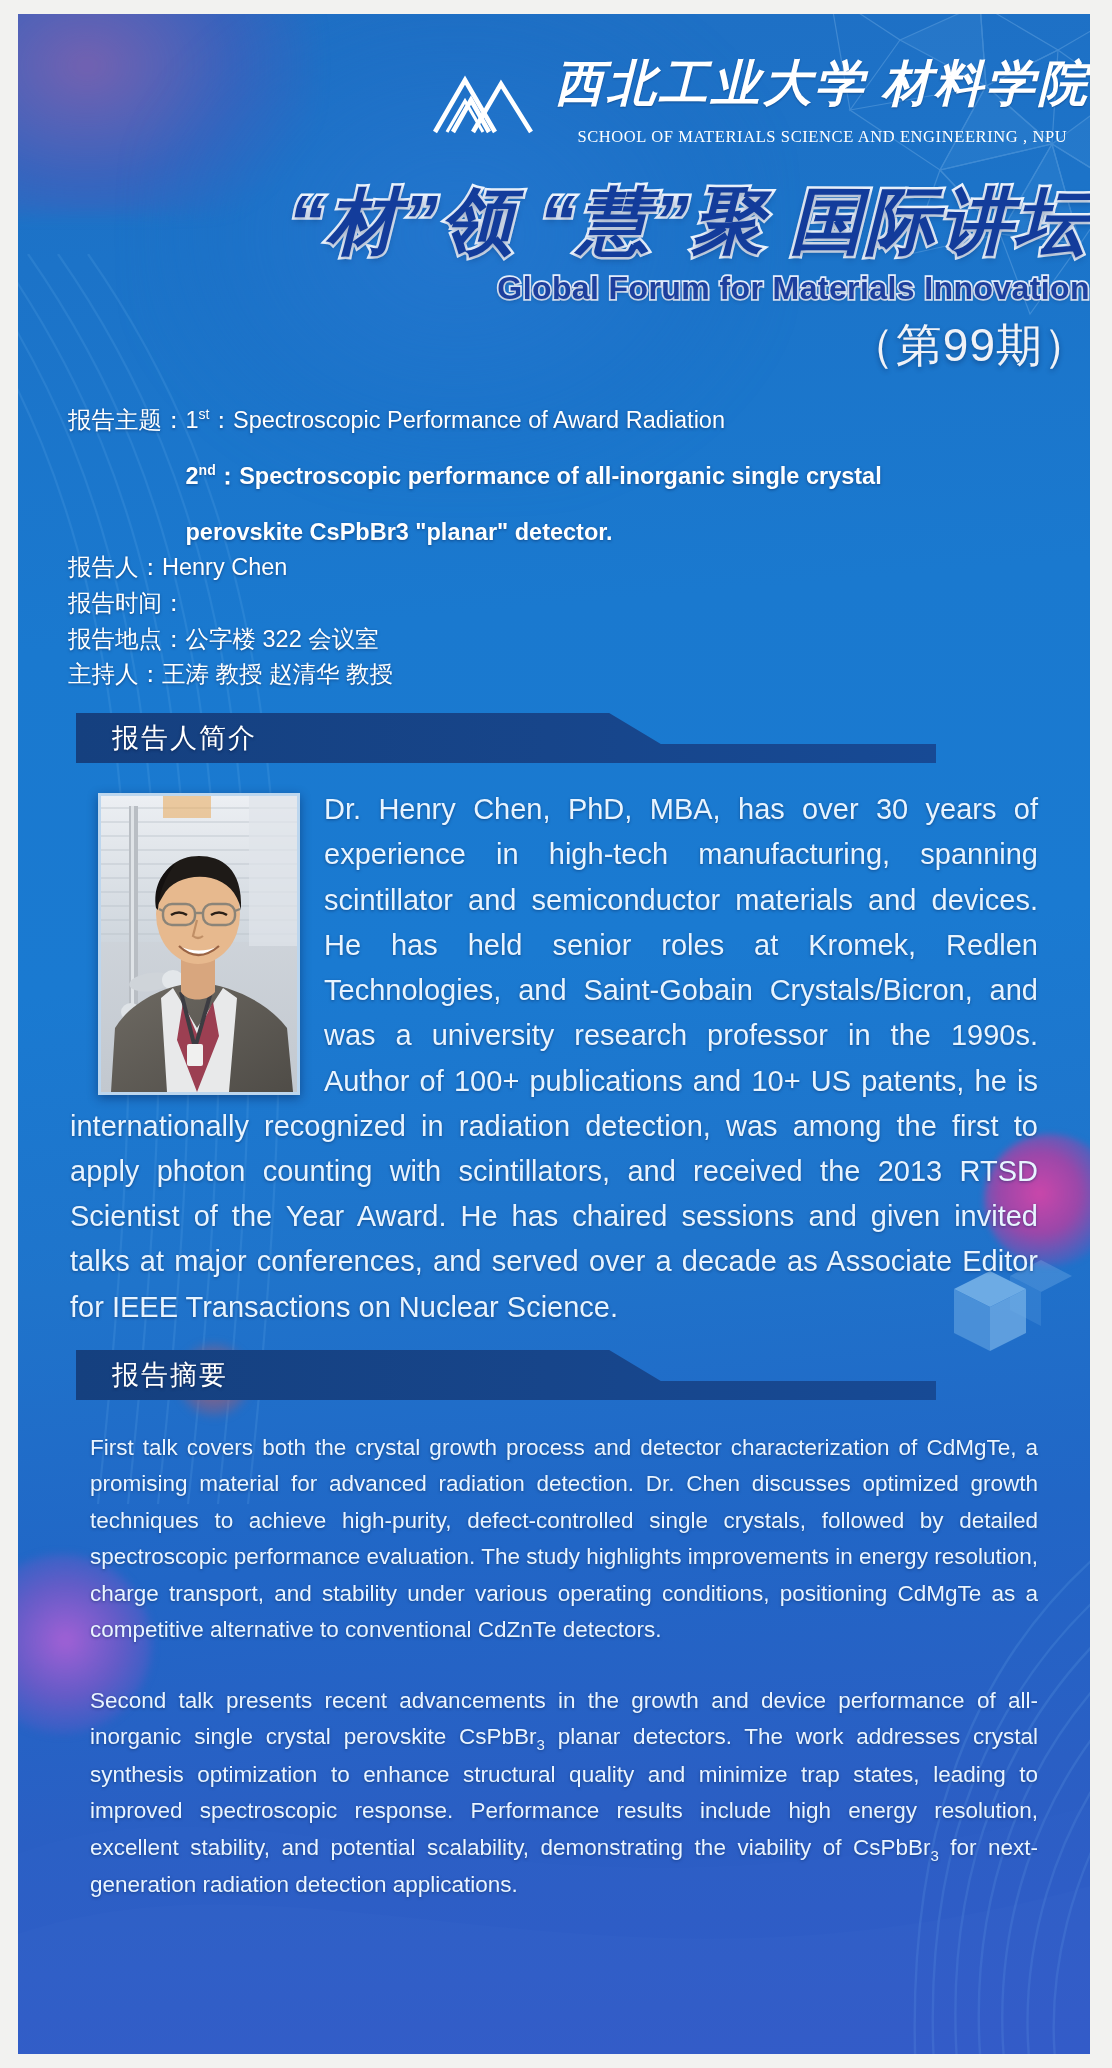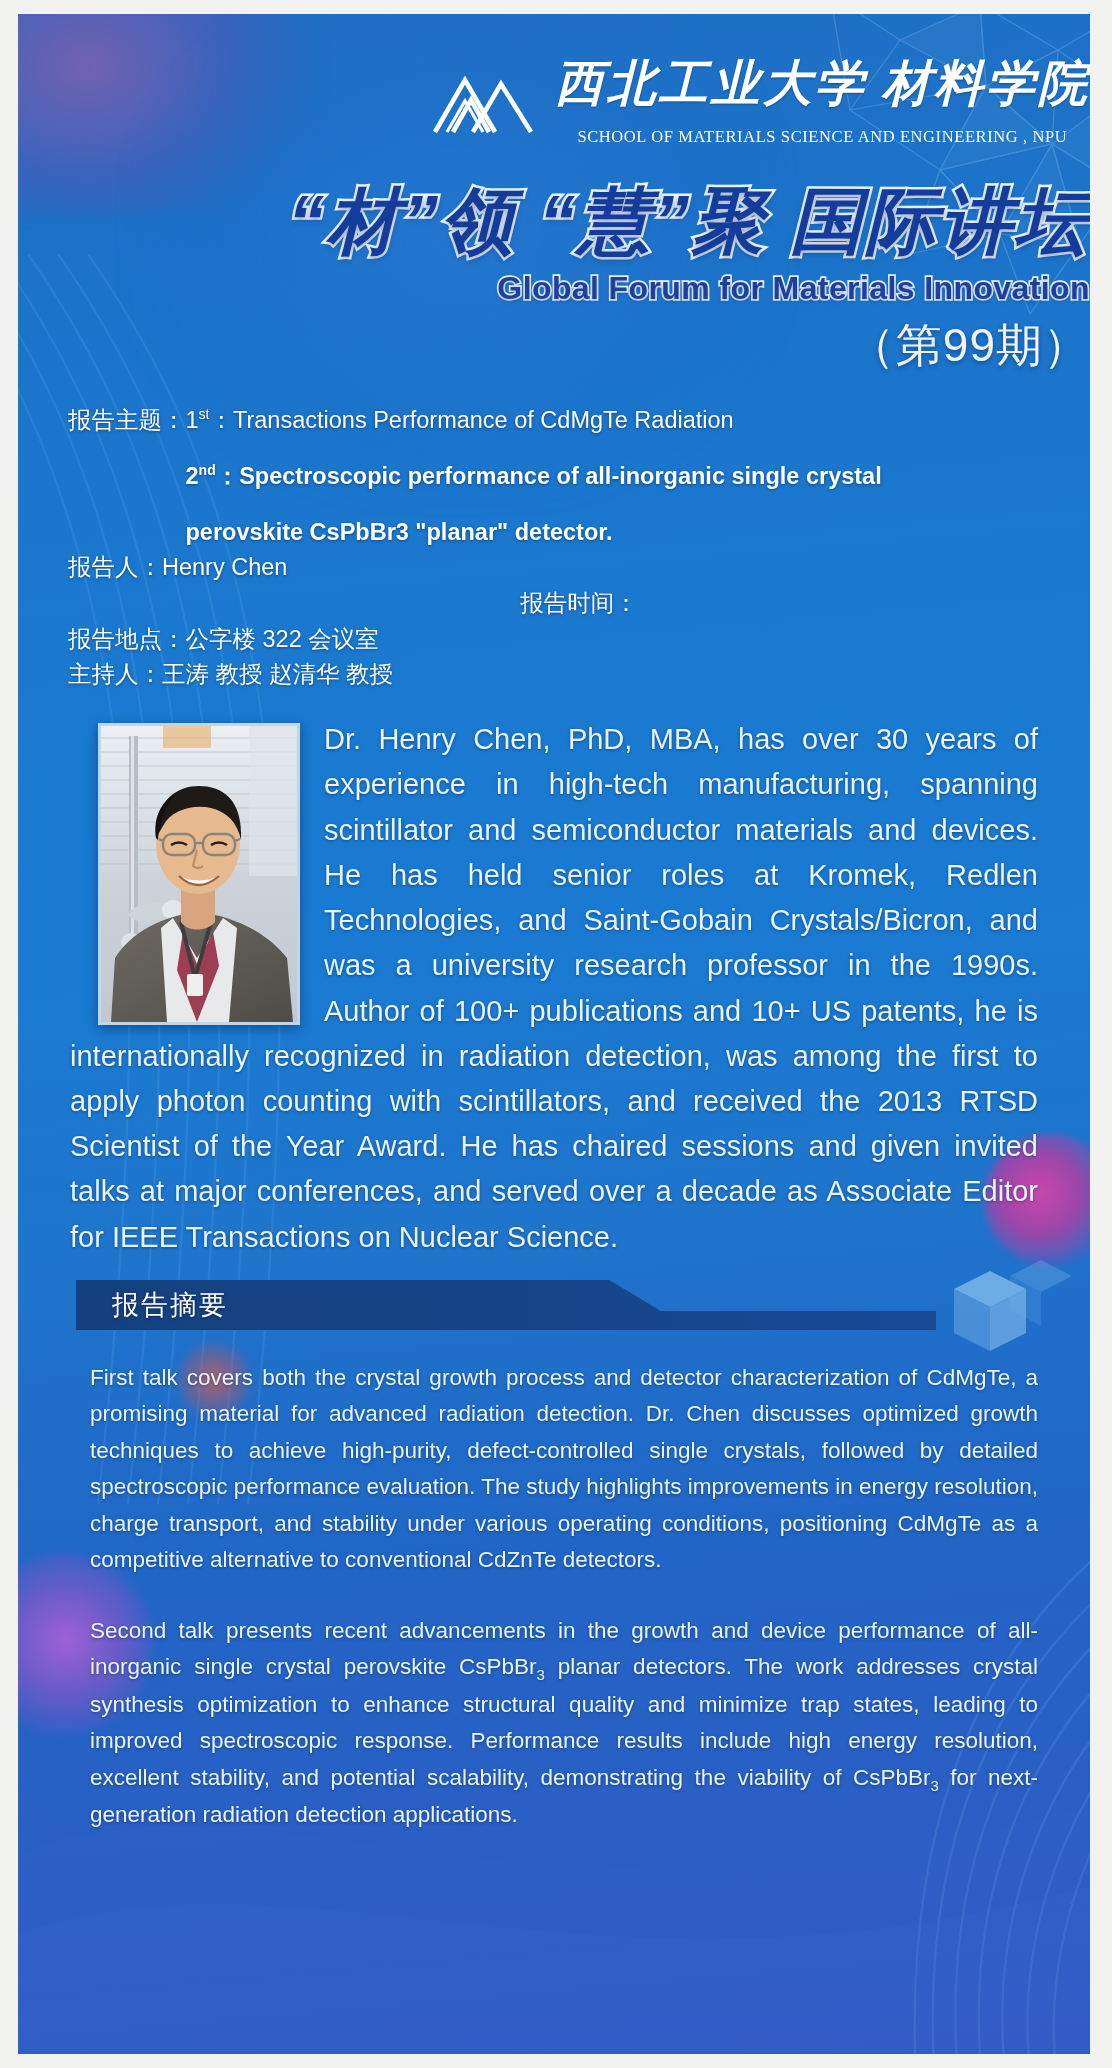--- a/index.html
+++ b/index.html
@@ -191,21 +191,21 @@
 
   
   .info {
     position: relative;
     margin: 26px 0 0 50px;
     color: #ffffff;
     font-size: 23.5px;
     line-height: 1.52;
     text-shadow: 0 1px 3px rgba(0,35,85,.55);
   }
-  .info-row { display: flex; align-items: flex-start; justify-content: center; }
+  .info-row { display: flex; align-items: flex-start; }
   .info-label { flex: none; white-space: nowrap; }
   .info-val { flex: 1; }
   .topic-lines { display: block; }
   .topic-line { display: block; }
   .topic-line + .topic-line { margin-top: 20px; font-weight: bold; }
   .topic-indent { display: block; padding-left: 0; }
   sup.ord { font-size: 14px; vertical-align: super; }
 
   
   .sec {
@@ -367,21 +367,21 @@
       <div class="title-cn">“材”领 “慧”聚 国际讲坛</div>
       <div class="title-en">Global Forum for Materials Innovation</div>
       <div class="title-issue">（第99期）</div>
     </div>
 
     <div class="info">
 
       <div class="info-row">
         <span class="info-label">报告主题：</span>
         <span class="info-val topic-lines">
-          <span class="topic-line"><span>1</span><sup class="ord">st</sup><span>：Transactions Performance of CdMgTe Radiation</span></span>
+          <span class="topic-line"><span>1</span><sup class="ord">st</sup><span>：Spectroscopic Performance of Award Radiation</span></span>
           <span class="topic-line"><span>2</span><sup class="ord">nd</sup><span>：Spectroscopic performance of all-inorganic single crystal</span></span>
           <span class="topic-line topic-indent">perovskite CsPbBr3 "planar" detector.</span>
         </span>
       </div>
 
       <div class="info-row">
         <span class="info-label">报告人：</span>
         <span class="info-val">Henry Chen</span>
       </div>
 
@@ -393,20 +393,24 @@
         <span class="info-label">报告地点：</span>
         <span class="info-val">公字楼 322 会议室</span>
       </div>
 
       <div class="info-row">
         <span class="info-label">主持人：</span>
         <span class="info-val">王涛 教授  赵清华 教授</span>
       </div>
     </div>
 
+    <div class="sec">
+      <div class="bar"></div>
+      <div class="sec-title">报告人简介</div>
+    </div>
 
     <div class="bio">
       <div class="portrait">
         <svg viewBox="0 0 196 296" width="196" height="296">
           <defs>
             <linearGradient id="wallg" x1="0" y1="0" x2="0" y2="1">
               <stop offset="0" stop-color="#d9dee4"></stop>
               <stop offset="1" stop-color="#c2c8cf"></stop>
             </linearGradient>
             <linearGradient id="blindg" x1="0" y1="0" x2="0" y2="1">

